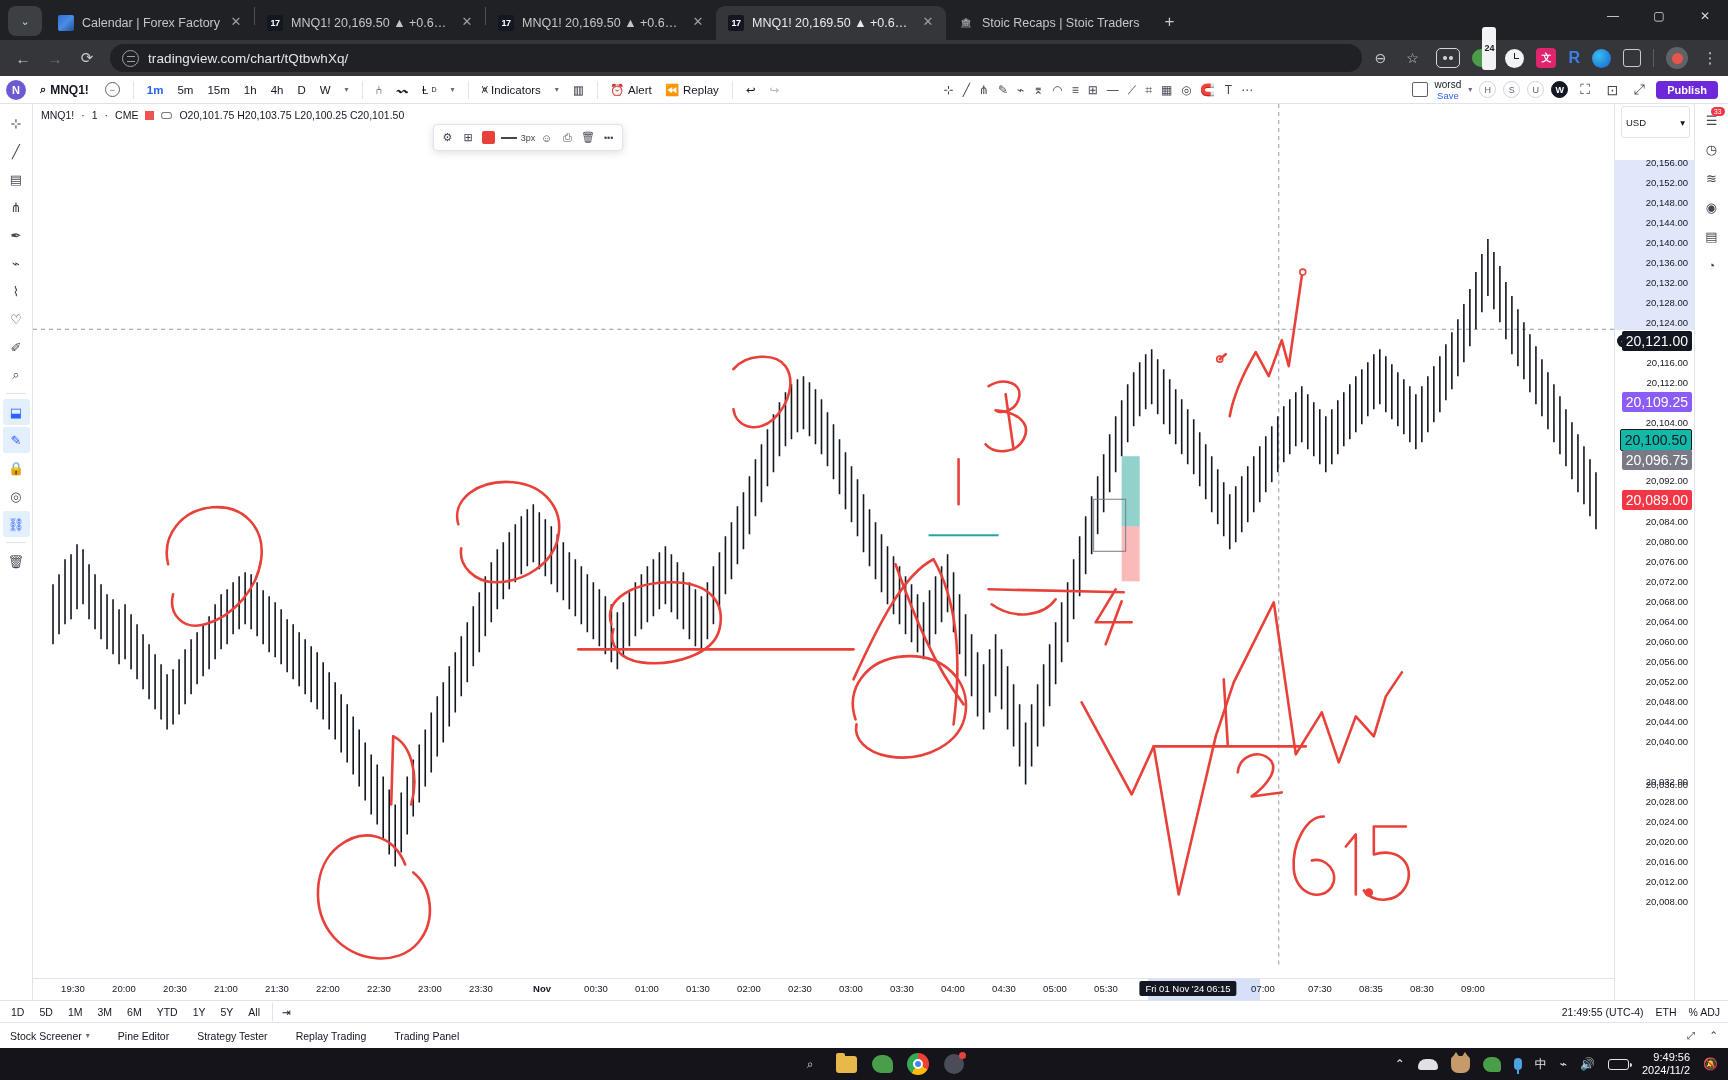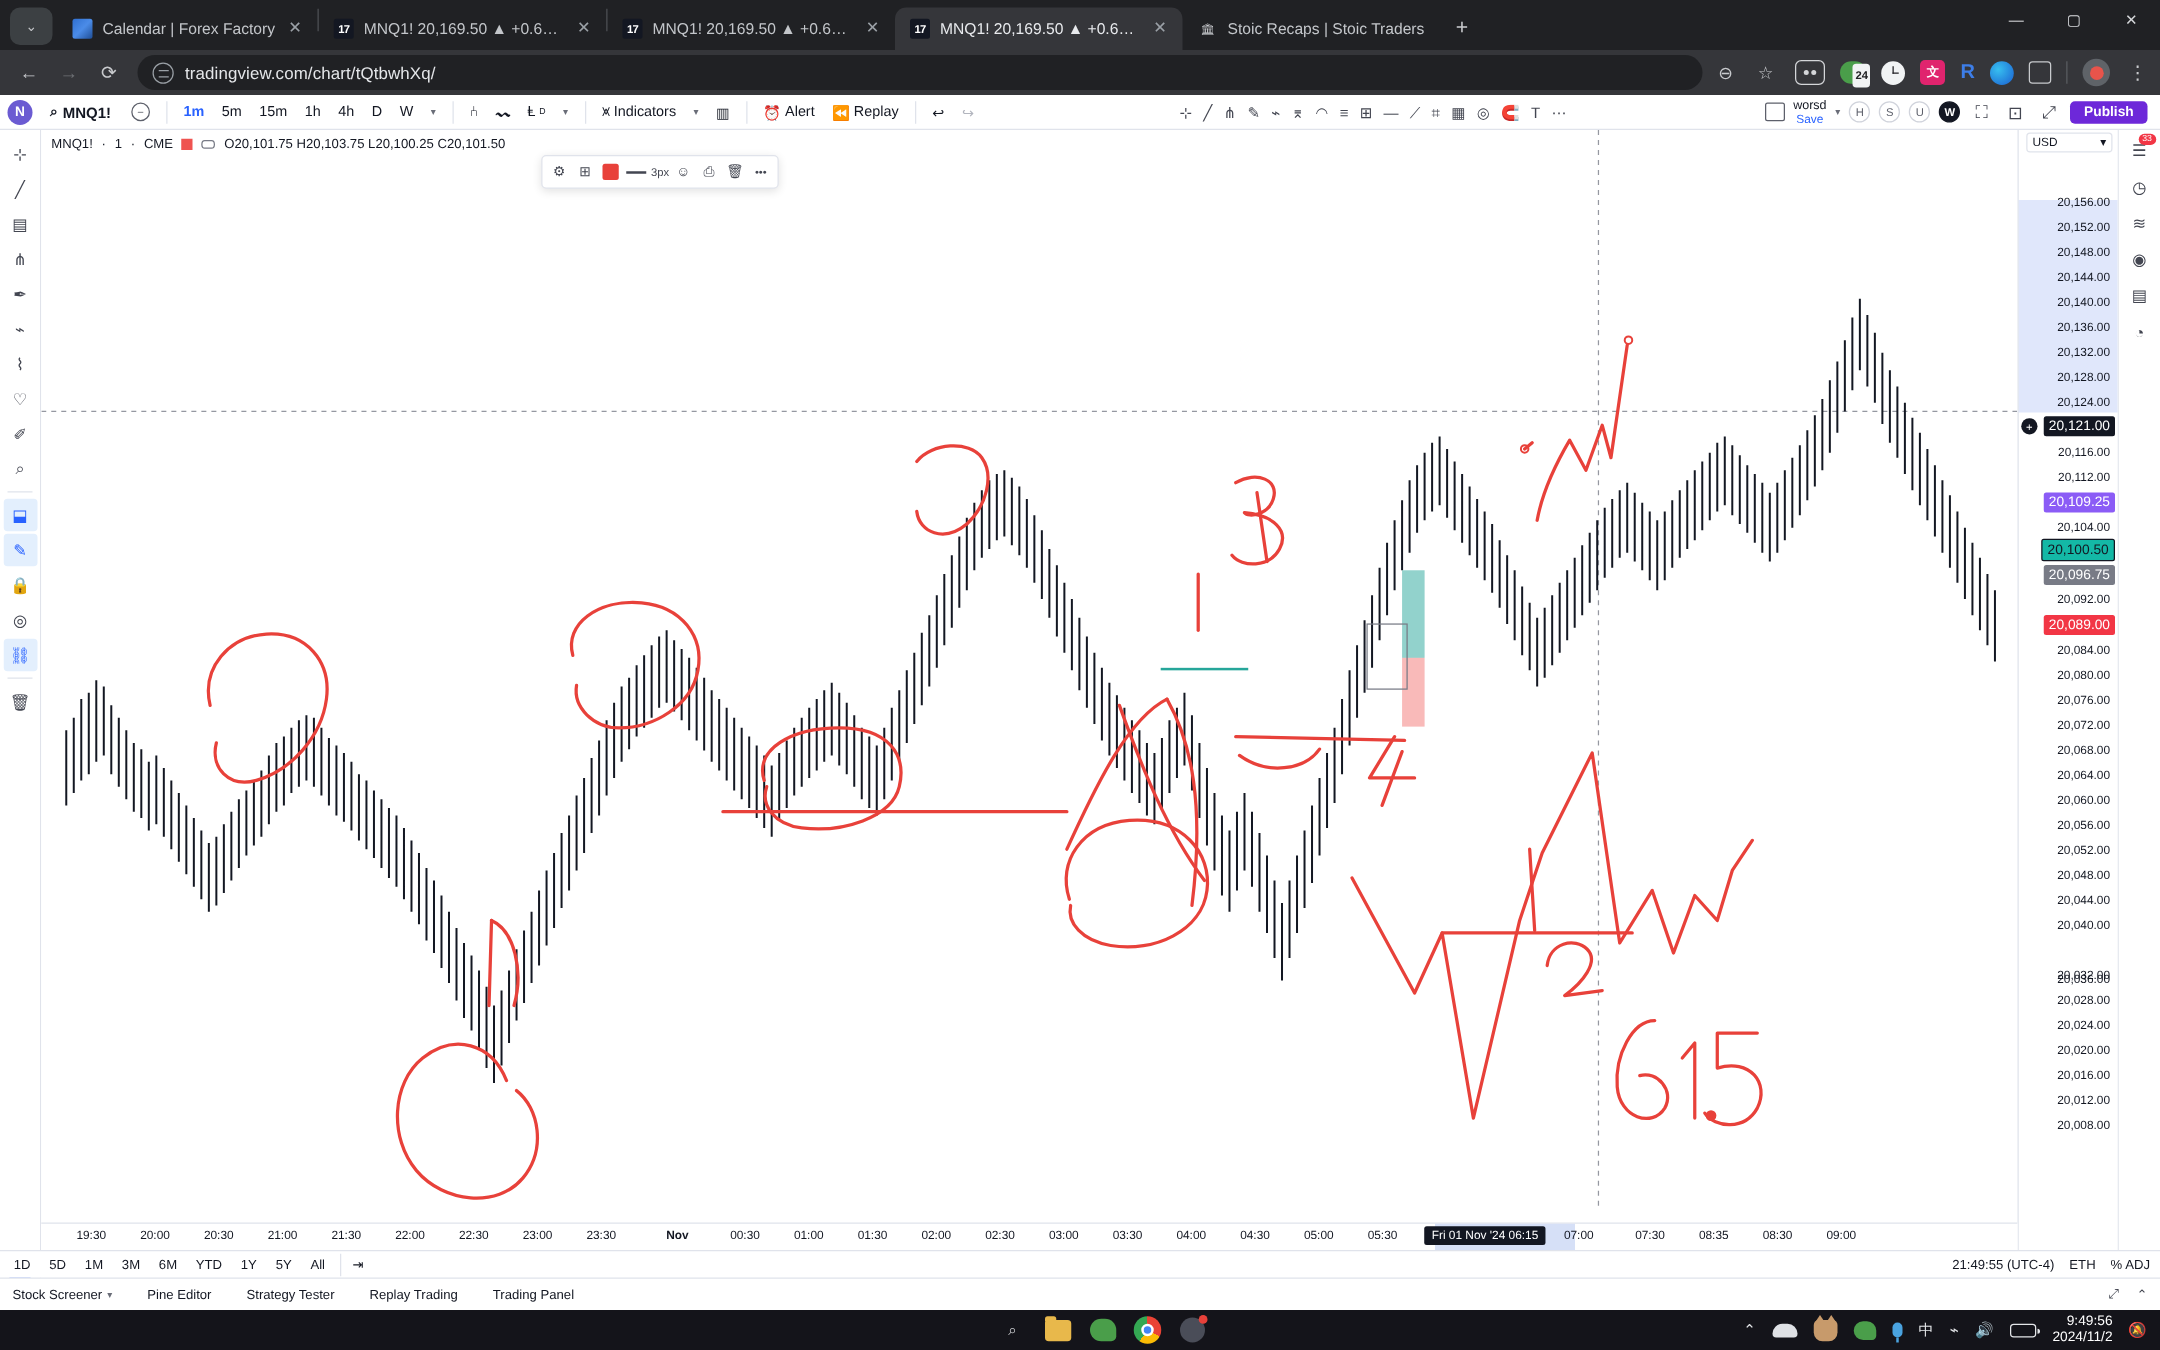--- a/index.html
+++ b/index.html
@@ -43,21 +43,21 @@
   .omni-icon:after{content:"";position:absolute;width:8px;height:1.3px;background:#9aa0a6;top:10px;left:4px;}
   .omni-url { color:#e4e6e9; font-size:13.5px; letter-spacing:0.1px; }
   .omni-right { display:flex; align-items:center; gap:12px; padding-right:4px;}
   .ext-row { display:flex; align-items:center; gap:12px; padding-left:8px; }
   .icn { width:20px;height:20px;display:flex;align-items:center;justify-content:center;font-size:14px;color:#c8cacd;}
   .ext-pill { width:24px;height:20px;border:1.5px solid #d4d6d9;border-radius:5px;display:flex;
        align-items:center;justify-content:center;gap:2px;}
   .ext-pill i{width:4px;height:4px;border-radius:50%;background:#d4d6d9;display:block;}
   .ext-wechat { width:21px;height:18px;background:#4a9e4a;border-radius:9px 9px 4px 9px; position:relative;}
   .ext-wechat .n{position:absolute;bottom:-3px;right:-3px;background:#f1f3f4;color:#202124;font-size:9px;
-      font-weight:bold;border-radius:3px;padding:4px 2px;line-height:11px;}
+      font-weight:bold;border-radius:3px;padding:16px 2px;line-height:11px;}
   .ext-clock{width:19px;height:19px;border-radius:50%;background:#f1f3f4;position:relative;}
   .ext-clock:before{content:"";position:absolute;width:1.5px;height:6px;background:#202124;left:8.5px;top:4px;}
   .ext-clock:after{content:"";position:absolute;width:5px;height:1.5px;background:#202124;left:9px;top:9px;}
   .ext-trans{width:20px;height:20px;background:#e0246e;border-radius:4px;color:#fff;font-size:10px;
       display:flex;align-items:center;justify-content:center;font-weight:bold;}
   .ext-r{color:#3d7ee8;font-size:16px;font-weight:bold;}
   .ext-edge{width:19px;height:19px;border-radius:50%;background:radial-gradient(circle at 35% 35%,#37bff0,#1a5fd0);}
   .ext-puz{width:18px;height:18px;border:1.5px solid #c8cacd;border-radius:3px;}
   .vert-sep{width:1px;height:18px;background:#5a5d61;}
   .profile-dot{width:22px;height:22px;border-radius:50%;background:#5f6368;display:flex;
@@ -115,27 +115,27 @@
   
   .drawbar{position:absolute;top:20px;left:400px;width:190px;height:27px;background:#fff;
       border:1px solid #e0e3eb;border-radius:4px;box-shadow:0 2px 8px rgba(0,0,0,.12);
       display:flex;align-items:center;gap:2px;padding:0 4px;z-index:9;font-size:11px;color:#434651;}
   .drawbar .d{width:20px;height:20px;display:flex;align-items:center;justify-content:center;border-radius:3px;}
   .swatch{width:13px;height:13px;background:#e8413a;border-radius:2px;}
   .dline{width:16px;height:0;border-top:2.5px solid #434651;}
 
   
   .paxis{width:80px;border-left:1px solid #e0e3eb;position:relative;background:#fff;}
-  .pa-cur{position:absolute;top:2px;left:6px;right:4px;height:16px;border:1px solid #e0e3eb;
+  .pa-cur{position:absolute;top:2px;left:6px;right:4px;height:32px;border:1px solid #e0e3eb;
       border-radius:3px;display:flex;align-items:center;justify-content:space-between;
       padding:0 4px;font-size:9.5px;color:#131722;}
   .ptick{position:absolute;right:6px;font-size:9.5px;color:#131722;transform:translateY(-50%);
       white-space:nowrap;}
   .pband{position:absolute;left:0;right:0;background:#c7d3f7;opacity:.55;}
-  .plabel{position:absolute;right:2px;transform:translateY(-50%);font-size:11px;padding:2px 4px;
+  .plabel{position:absolute;right:2px;transform:translateY(-50%);font-size:14px;padding:2px 4px;
       border-radius:2px;white-space:nowrap;}
   .plabel.dark{background:#131722;color:#fff;}
   .plabel.green{background:#8b5cf6;color:#fff;}
   .plabel.red{background:#f23645;color:#fff;}
   .plabel.gray{background:#787b86;color:#fff;}
   .plabel.white{background:#14b8a6;color:#131722;border:1px solid #131722;}
   .cross-plus{position:absolute;left:2px;transform:translateY(-50%);width:13px;height:13px;
       border-radius:50%;background:#131722;color:#fff;font-size:9px;display:flex;
       align-items:center;justify-content:center;}
 

